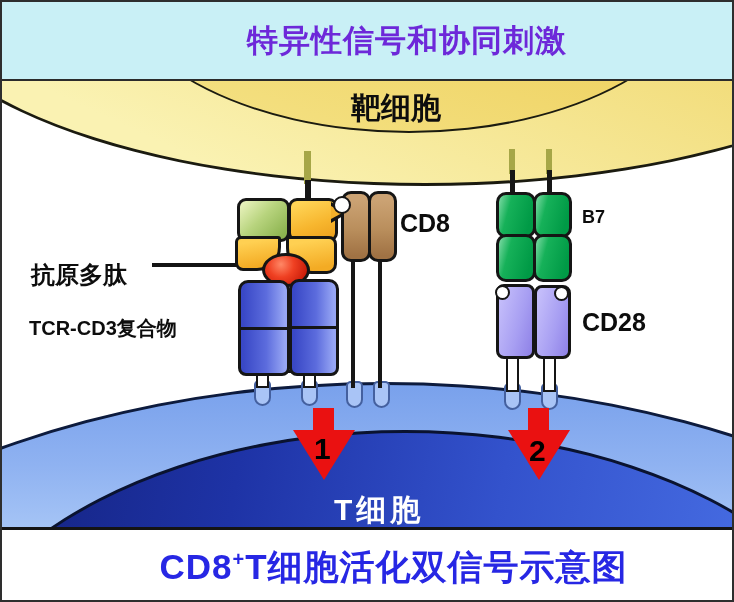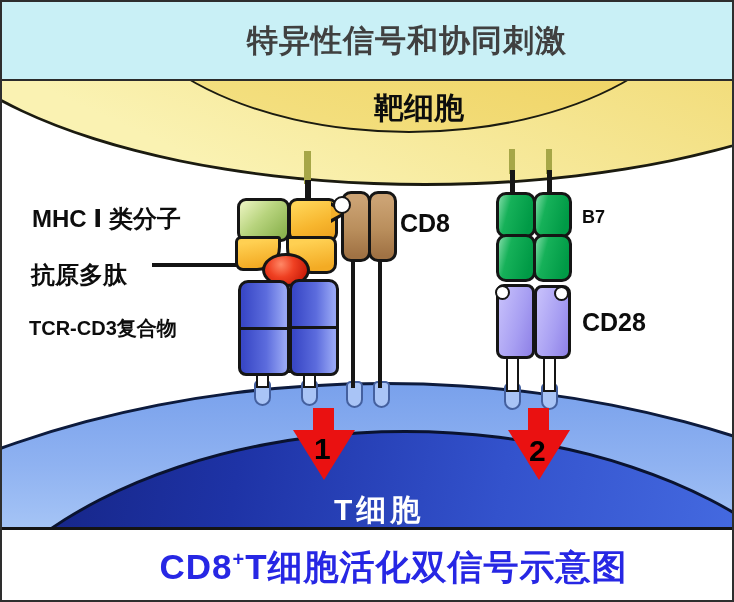--- a/index.html
+++ b/index.html
@@ -21,28 +21,28 @@
   .membrane{left:-400px;top:380px;width:1560px;height:1000px;border-radius:50%;
     border:3px solid #0d1b3d;
     background:linear-gradient(to bottom,#79a1ec 0%,#8fb2f1 8%,#abc9f7 16%,#b7d3f9 24%);}
   .tcell-dark{left:-80px;top:428px;width:960px;height:600px;border-radius:50%;
     border:3px solid #0a1330;
     background:linear-gradient(100deg,#111d74 0%,#1e33a6 30%,#3352cc 55%,#466ce2 80%,#4f78e8 100%);}
 
   
   .banner{left:0;top:0;width:734px;height:77px;background:#c9f0f6;
     border-bottom:2px solid #2b2b2b;display:flex;align-items:center;justify-content:center;}
-  .banner span{font-size:31px;font-weight:bold;color:#404040;letter-spacing:1px;transform:translateX(38px);}
+  .banner span{font-size:31px;font-weight:bold;color:#6d28d9;letter-spacing:1px;transform:translateX(38px);}
   .caption-band{left:0;top:525px;width:734px;height:75px;background:#ffffff;
     border-top:3px solid #141414;display:flex;align-items:center;justify-content:center;}
   .caption{font-size:35px;font-weight:bold;color:#2727e4;transform:translateX(18px);letter-spacing:1px;margin-left:13px;}
   .caption sup{font-size:20px;vertical-align:super;line-height:0;}
 
   
-  .lbl-target{left:372px;top:86px;font-size:30px;}
+  .lbl-target{left:349px;top:86px;font-size:30px;}
   .lbl-tcell{left:332px;top:488px;font-size:30px;color:#ffffff;letter-spacing:4px;}
 
   
   .lbl-mhc{left:30px;top:201px;font-size:24px;}
   .lbl-antigen{left:29px;top:257px;font-size:24px;}
   .lbl-tcr{left:27px;top:313px;font-size:20px;}
   .lbl-cd8{left:398px;top:207px;font-size:25px;}
   .lbl-b7{left:580px;top:205px;font-size:18px;}
   .lbl-cd28{left:580px;top:306px;font-size:25px;}
   .antigen-line{left:150px;top:261px;width:110px;height:3.5px;background:#141414;}
@@ -145,21 +145,20 @@
     <span>特异性信号和协同刺激</span>
   </div>
 
   <div class="abs caption-band">
     <span class="caption"><span>CD8</span><sup>+</sup><span>T细胞活化双信号示意图</span></span>
   </div>
 
   <div class="txt lbl-target">靶细胞</div>
   <div class="txt lbl-tcell">T细胞</div>
 
-  <div class="txt lbl-mhc">MHC Ⅰ 类分子</div>
   <div class="txt lbl-antigen">抗原多肽</div>
   <div class="abs antigen-line"></div>
   <div class="txt lbl-tcr">TCR-CD3复合物</div>
   <div class="txt lbl-cd8">CD8</div>
   <div class="txt lbl-b7">B7</div>
   <div class="txt lbl-cd28">CD28</div>
 
   <div class="abs olive mhc-stem-o"></div>
   <div class="abs blackstem mhc-stem-b"></div>
   <div class="abs mhc-green"></div>

